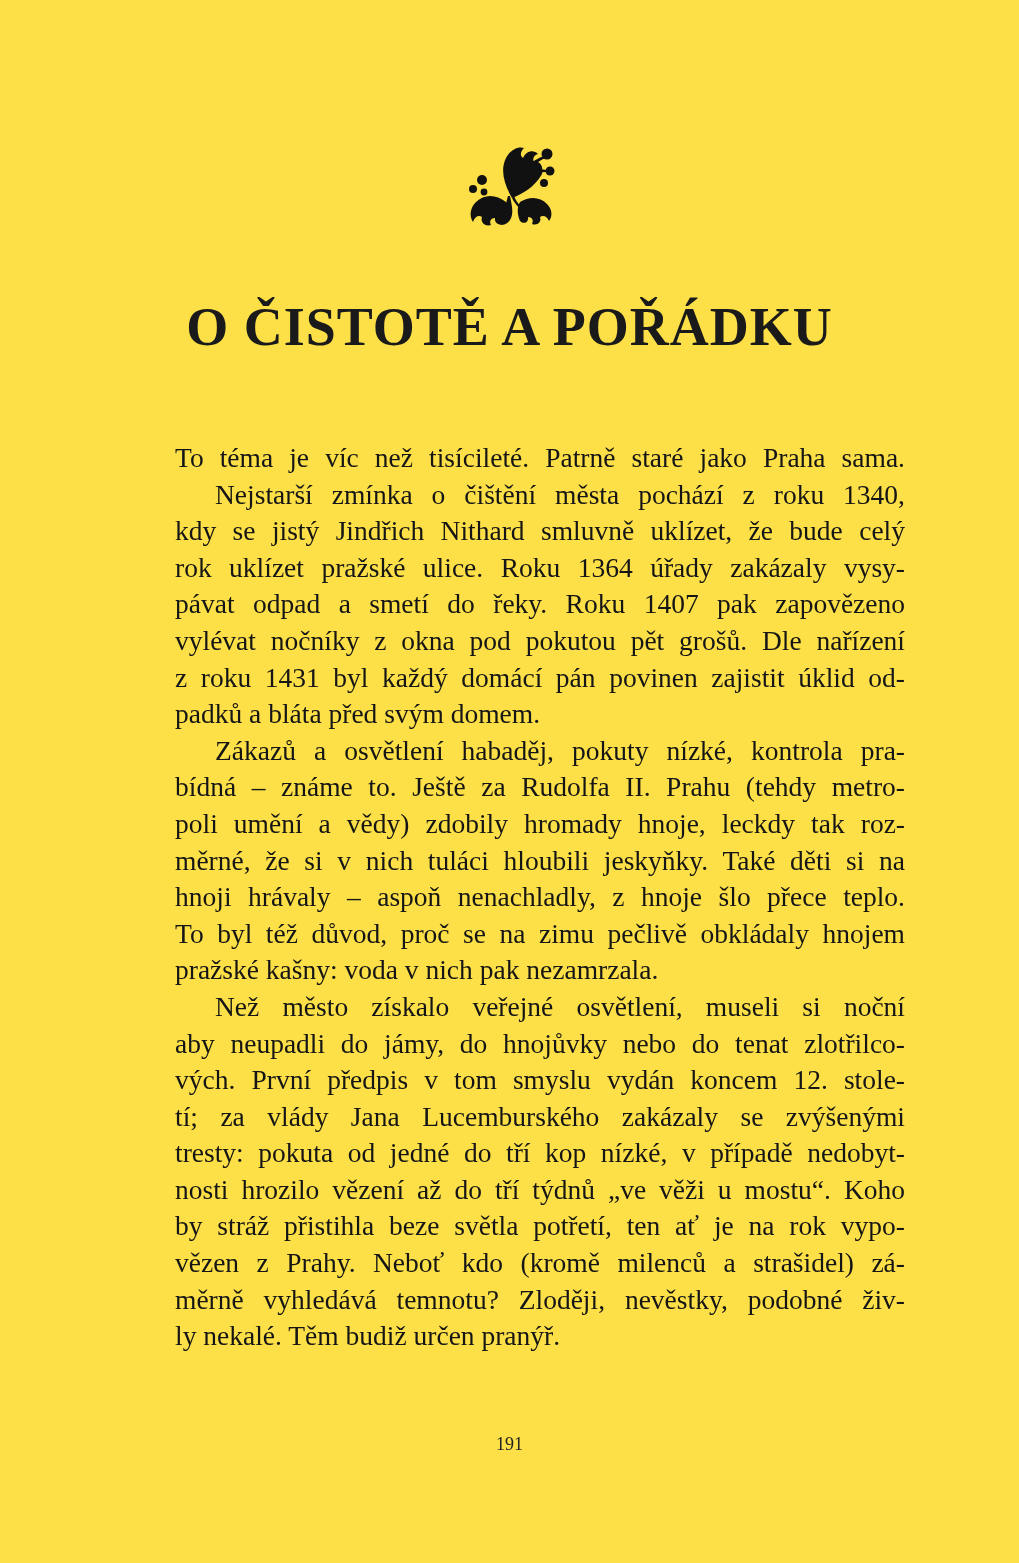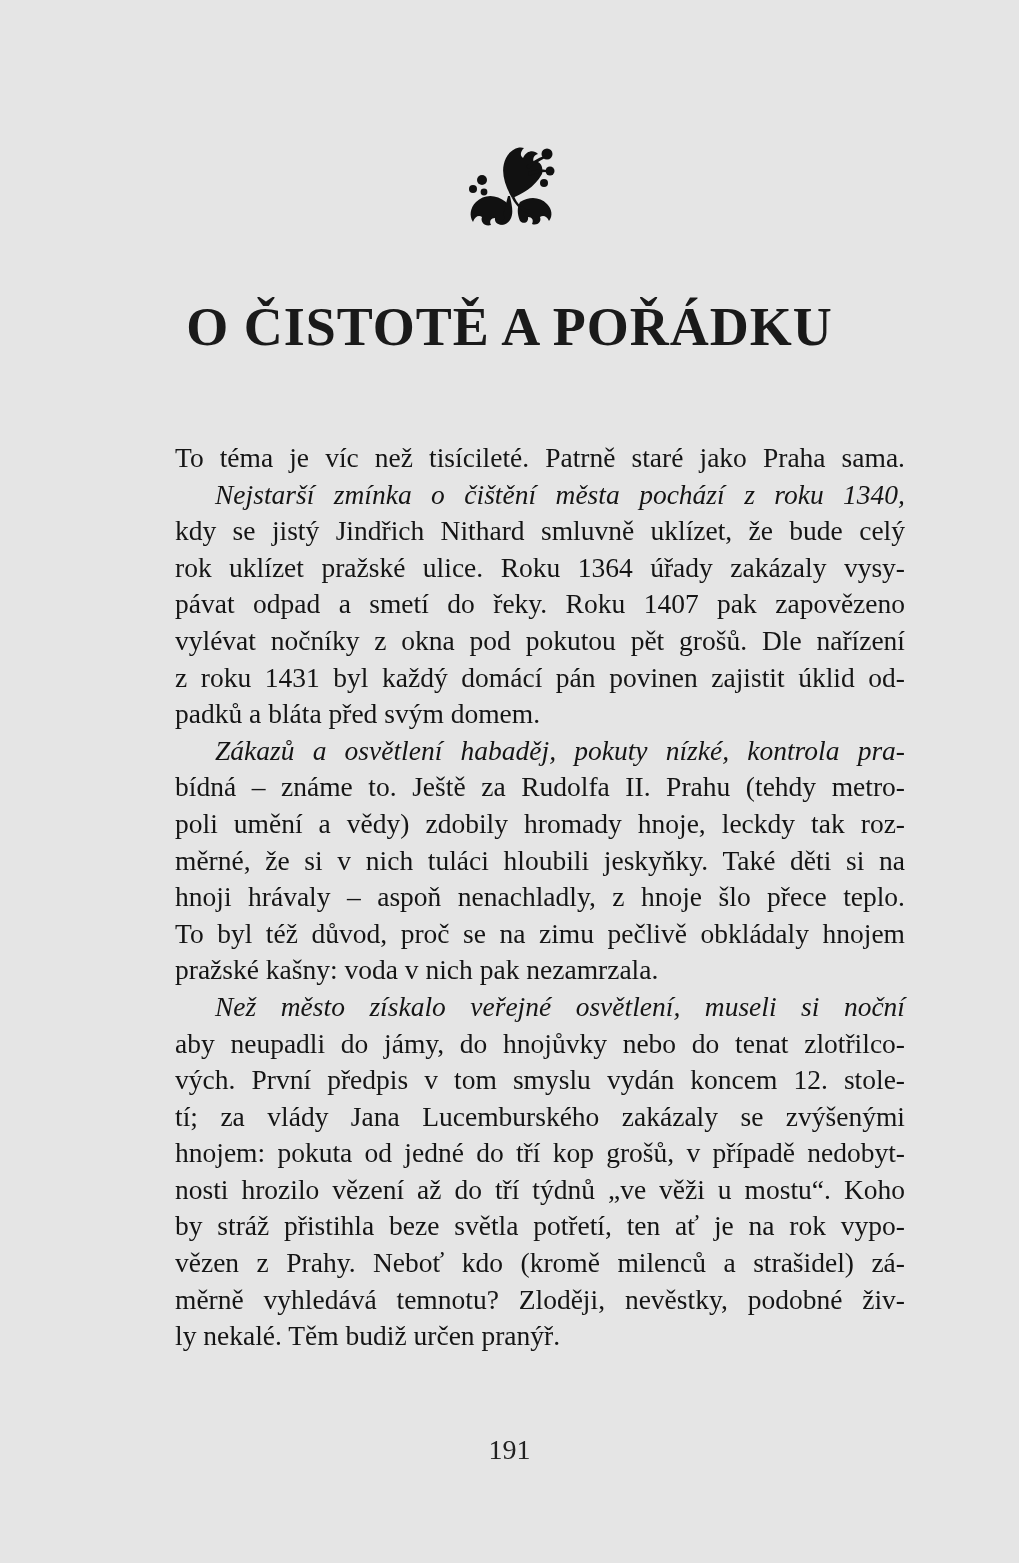--- a/index.html
+++ b/index.html
@@ -1,20 +1,20 @@
 <!DOCTYPE html>
 <html lang="cs"><head>
 <meta charset="utf-8">
 <style>
   html, body { margin: 0; padding: 0; background: #ffffff; }
   .page {
     position: relative;
     width: 1019px;
     height: 1563px;
-    background: #e5e5e5;
+    background: #fde047;
     color: #151515;
     font-family: "Liberation Serif", "DejaVu Serif", serif;
     overflow: hidden;
   }
   .ornament-wrap {
     position: absolute;
     top: 136px;
     left: 0;
     width: 100%;
     text-align: center;
@@ -35,38 +35,38 @@
   .body-text {
     position: absolute;
     top: 440px;
     left: 143px;
     width: 762px;
     font-size: 27.5px;
     line-height: 36.6px;
     color: #151515;
   }
   .paragraph { margin: 0; }
-  .paragraph.indent .line:first-child { text-indent: 40px; font-style: italic; }
+  .paragraph.indent .line:first-child { text-indent: 40px; }
   .line {
     text-align: justify;
     text-align-last: justify;
     white-space: normal;
     margin-left: 32px;
   }
   .line.line-last {
     text-align: left;
     text-align-last: left;
   }
   .page-number {
     position: absolute;
     top: 1434px;
     left: 0;
     width: 100%;
     text-align: center;
-    font-size: 28px;
+    font-size: 18px;
     color: #222;
   }
 </style>
 </head>
 <body>
 
 <div class="page">
 
   <div class="ornament-wrap">
     <svg width="100" height="96" viewBox="0 0 100 96" aria-hidden="true">
@@ -117,21 +117,21 @@
         <div class="line">měrné, že si v nich tuláci hloubili jeskyňky. Také děti si na</div>
         <div class="line">hnoji hrávaly – aspoň nenachladly, z hnoje šlo přece teplo.</div>
         <div class="line">To byl též důvod, proč se na zimu pečlivě obkládaly hnojem</div>
         <div class="line line-last">pražské kašny: voda v nich pak nezamrzala.</div>
       </div>
       <div class="paragraph indent">
         <div class="line">Než město získalo veřejné osvětlení, museli si noční</div>
         <div class="line">aby neupadli do jámy, do hnojůvky nebo do tenat zlotřilco-</div>
         <div class="line">vých. První předpis v tom smyslu vydán koncem 12. stole-</div>
         <div class="line">tí; za vlády Jana Lucemburského zakázaly se zvýšenými</div>
-        <div class="line">hnojem: pokuta od jedné do tří kop grošů, v případě nedobyt-</div>
+        <div class="line">tresty: pokuta od jedné do tří kop nízké, v případě nedobyt-</div>
         <div class="line">nosti hrozilo vězení až do tří týdnů „ve věži u mostu“. Koho</div>
         <div class="line">by stráž přistihla beze světla potřetí, ten ať je na rok vypo-</div>
         <div class="line">vězen z Prahy. Neboť kdo (kromě milenců a strašidel) zá-</div>
         <div class="line">měrně vyhledává temnotu? Zloději, nevěstky, podobné živ-</div>
         <div class="line line-last">ly nekalé. Těm budiž určen pranýř.</div>
       </div>
     </div>
 
   <div class="page-number">191</div>
 

